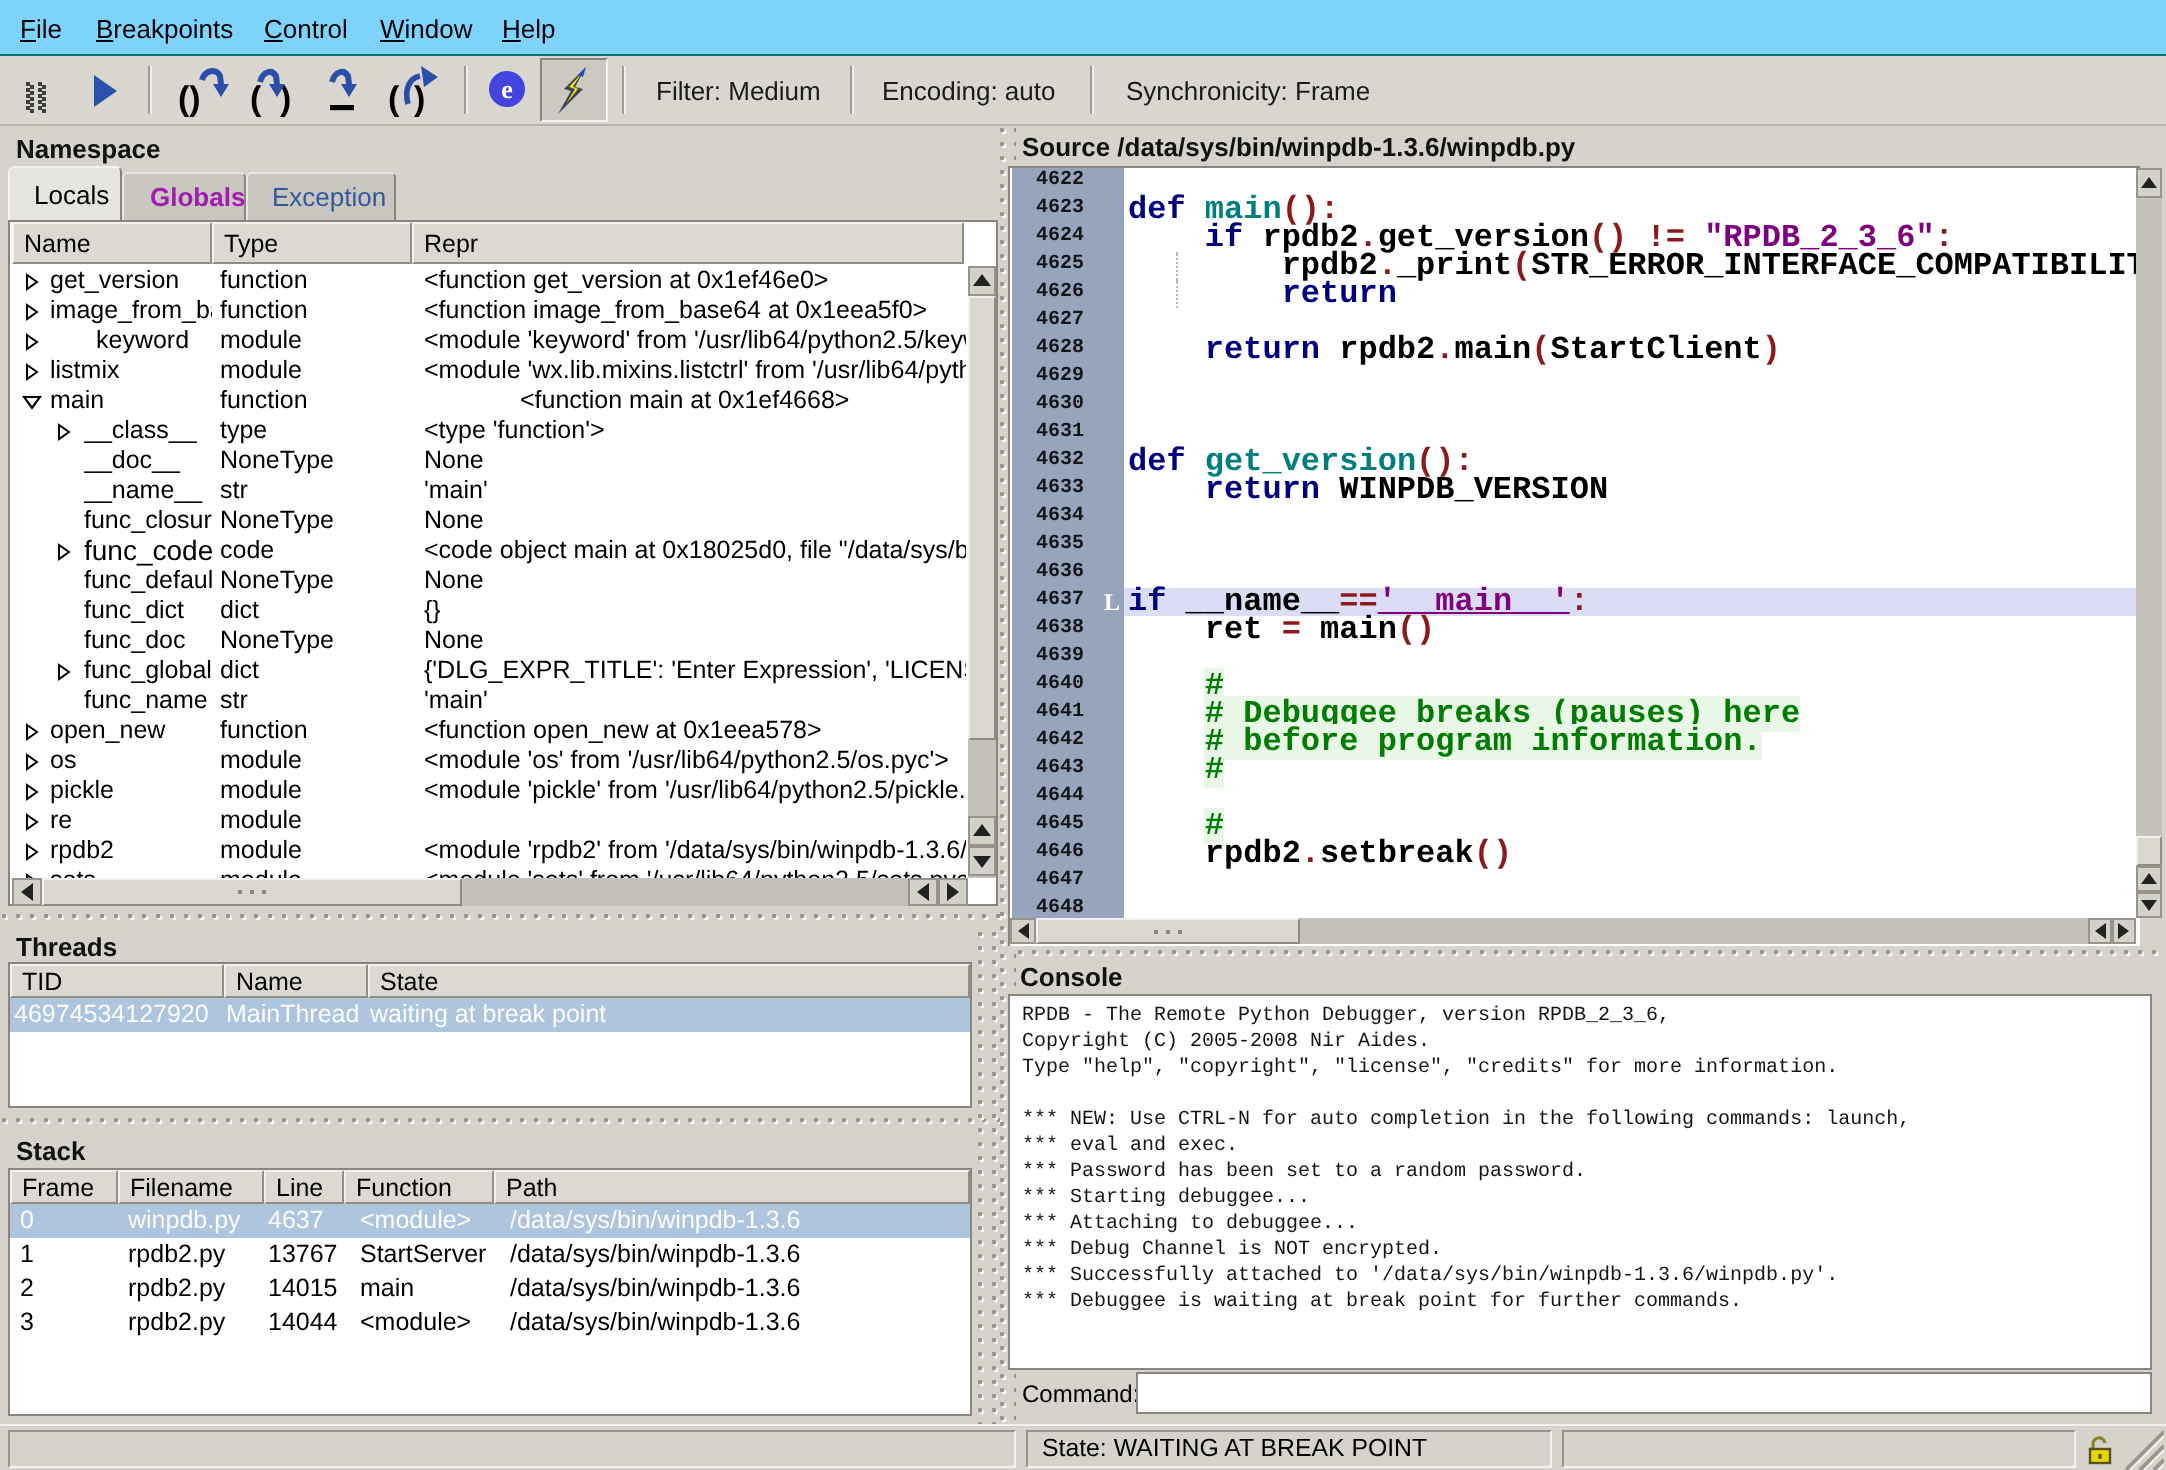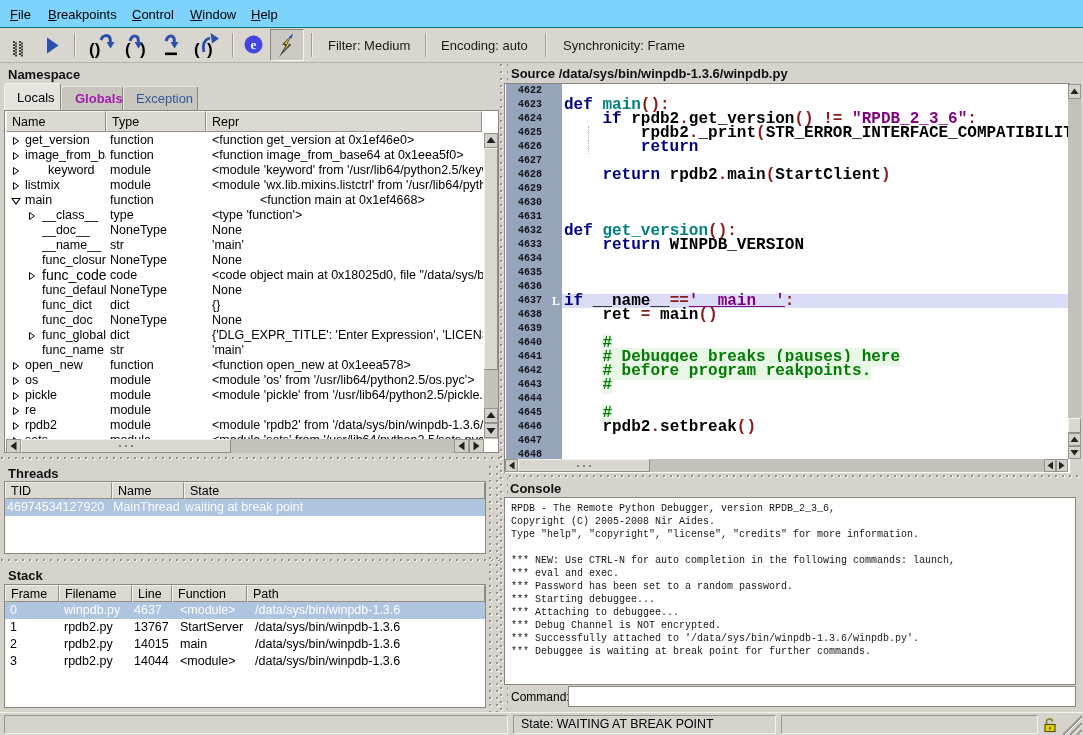--- a/index.html
+++ b/index.html
@@ -358,21 +358,21 @@
 <span class="abs" style="left:47px;top:210px;width:10px;height:14px;font-family:&quot;Liberation Serif&quot;,serif;font-size:12px;line-height:14px;font-weight:bold;color:#fff;">L</span>
 <div class="srcline" style="top:210px;"><span class="kw">if</span> __name__<span class="op">==</span><span class="st"><u>'__main__'</u></span><span class="op">:</span></div>
 <span class="lnum" style="left:1px;top:224px;">4638</span>
 <div class="srcline" style="top:224px;">    ret <span class="op">=</span> main<span class="op">()</span></div>
 <span class="lnum" style="left:1px;top:238px;">4639</span>
 <span class="lnum" style="left:1px;top:252px;">4640</span>
 <div class="srcline" style="top:252px;">    <span class="cm">#</span></div>
 <span class="lnum" style="left:1px;top:266px;">4641</span>
 <div class="srcline" style="top:266px;">    <span class="cm"># Debuggee breaks (pauses) here</span></div>
 <span class="lnum" style="left:1px;top:280px;">4642</span>
-<div class="srcline" style="top:280px;">    <span class="cm"># before program reakpoints.</span></div>
+<div class="srcline" style="top:280px;">    <span class="cm"># before program information.</span></div>
 <span class="lnum" style="left:1px;top:294px;">4643</span>
 <div class="srcline" style="top:294px;">    <span class="cm">#</span></div>
 <span class="lnum" style="left:1px;top:308px;">4644</span>
 <span class="lnum" style="left:1px;top:322px;">4645</span>
 <div class="srcline" style="top:322px;">    <span class="cm">#</span></div>
 <span class="lnum" style="left:1px;top:336px;">4646</span>
 <div class="srcline" style="top:336px;">    rpdb2<span class="op">.</span>setbreak<span class="op">()</span></div>
 <span class="lnum" style="left:1px;top:350px;">4647</span>
 <span class="lnum" style="left:1px;top:364px;">4648</span>
 <div class="abs" style="left:83px;top:42px;width:0;height:14px;border-left:1px dotted #b8b8b8;"></div>

